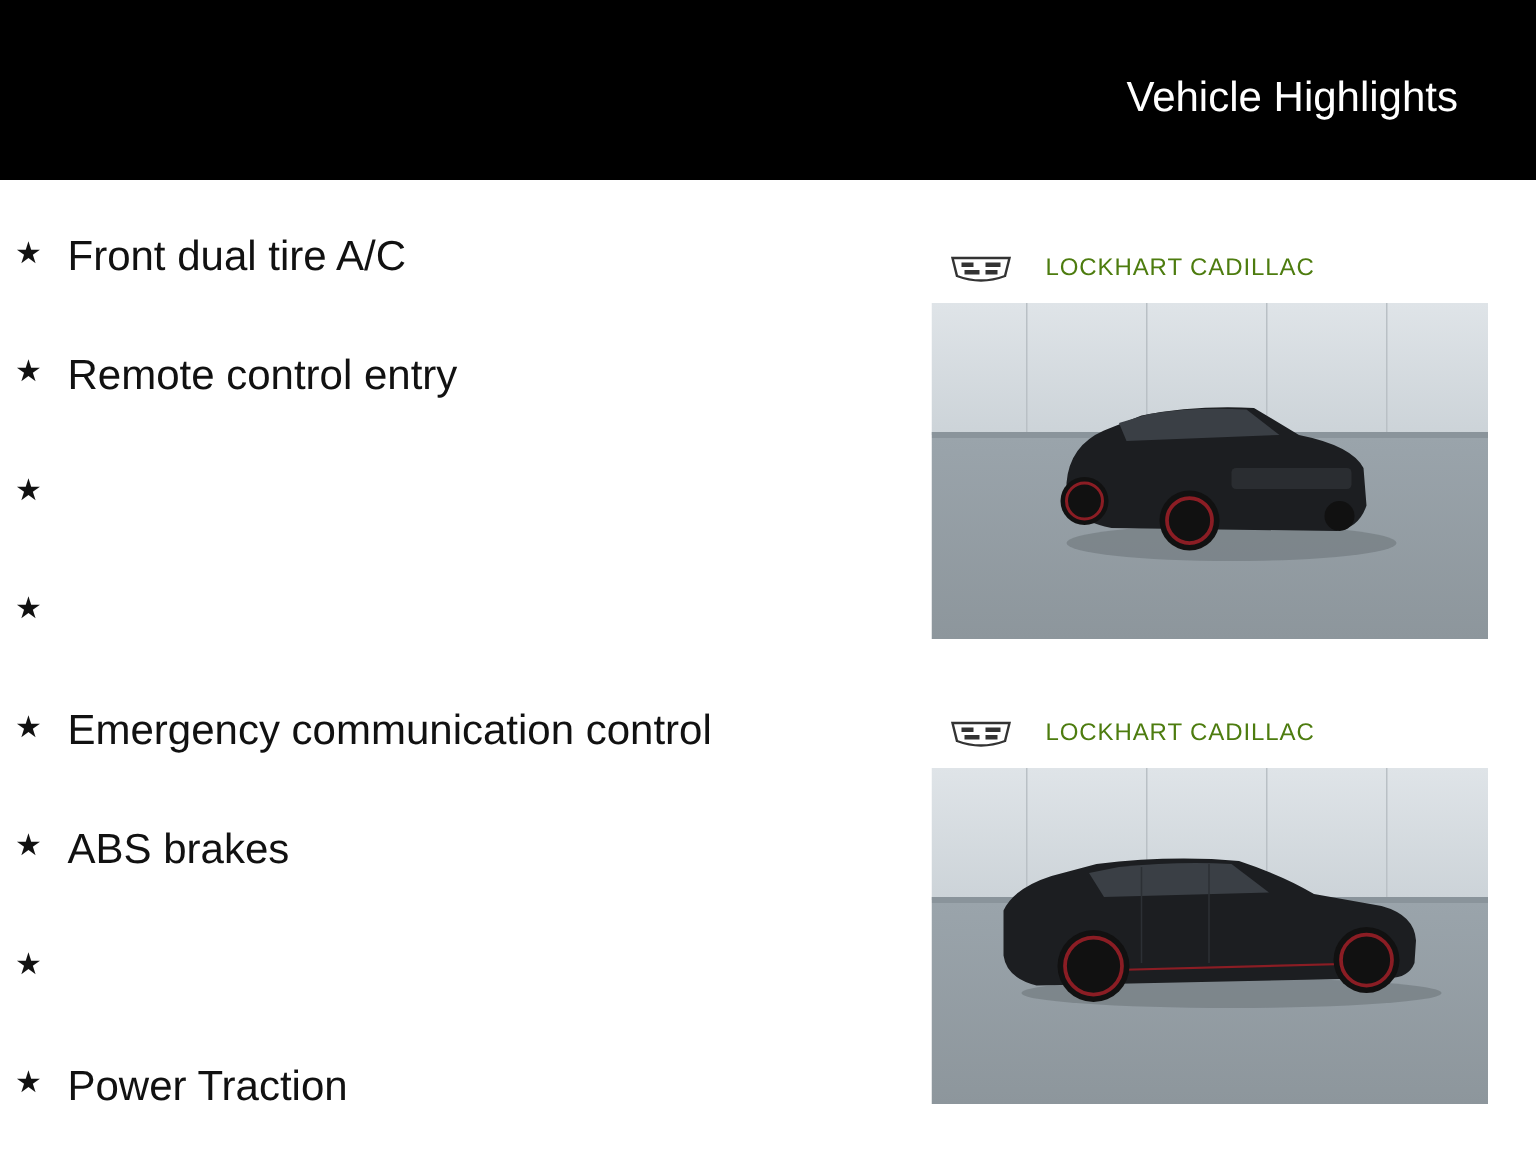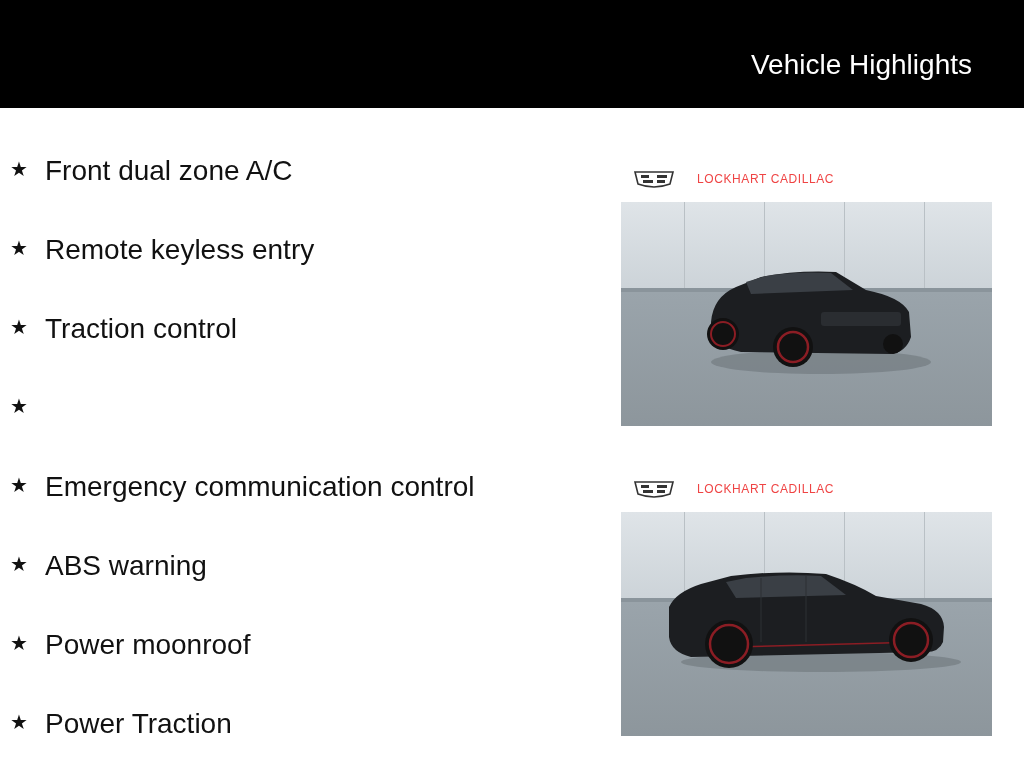--- a/index.html
+++ b/index.html
@@ -1,65 +1,63 @@
 <!DOCTYPE html>
 <html><head>
   <meta charset="utf-8">
   <style>
     html, body { margin:0; padding:0; }
     body { width:1024px; height:768px; background:#ffffff; position:relative; overflow:hidden; font-family:"Liberation Sans", sans-serif; }
-    .header { position:absolute; left:0; top:0; width:1024px; height:108px; background:#000; }
+    .header { position:absolute; left:0; top:0; width:1024px; height:120px; background:#000; }
     .header .title { position:absolute; right:52px; top:48px; color:#fff; font-size:28px; line-height:34px; }
     .features { position:absolute; left:10px; top:153px; margin:0; padding:0; list-style:none; }
     .features li { height:79px; display:flex; align-items:flex-start; font-size:28px; color:#111; line-height:36px; }
     .features .star { width:35px; font-size:20px; line-height:32px; }
     .card { position:absolute; left:621px; width:371px; }
     .card .brand { height:46px; display:flex; align-items:center; }
     .card .crest { width:42px; height:18px; margin-left:12px; margin-right:22px; }
-    .card .brand-name { font-size:12px; letter-spacing:0.6px; color:#ef4444; }
+    .card .brand-name { font-size:16px; letter-spacing:0.6px; color:#4d7c0f; }
     .photo { width:371px; height:224px; position:relative; overflow:hidden; }
     .wall { position:absolute; left:0; top:0; width:100%; height:88px; background:linear-gradient(#dfe4e8,#ccd3d8); }
     .wall-line { position:absolute; top:0; width:1px; height:88px; background:#b9c0c5; }
     .curb { position:absolute; left:0; top:86px; width:100%; height:4px; background:#8a949b; }
     .ground { position:absolute; left:0; top:90px; width:100%; height:134px; background:linear-gradient(#9aa4ab,#8d969c); }
   </style>
 </head>
 <body>
 
 <div class="header">
   <div class="title">Vehicle Highlights</div>
 </div>
 
 <ul class="features">
   <li>
       <span class="star">★</span>
-      <span>Front dual zone A/C</span>
+      <span>Front dual tire A/C</span>
     </li>
   <li>
       <span class="star">★</span>
-      <span>Remote keyless entry</span>
+      <span>Remote control entry</span>
     </li>
   <li>
       <span class="star">★</span>
-      <span>Traction control</span>
     </li>
   <li>
       <span class="star">★</span>
     </li>
   <li>
       <span class="star">★</span>
       <span>Emergency communication control</span>
     </li>
   <li>
       <span class="star">★</span>
-      <span>ABS warning</span>
+      <span>ABS brakes</span>
     </li>
   <li>
       <span class="star">★</span>
-      <span>Power moonroof</span>
     </li>
   <li>
       <span class="star">★</span>
       <span>Power Traction</span>
     </li>
 </ul>
 
 <div class="card" style="top:156px;">
   <div class="brand">
     <svg class="crest" viewBox="0 0 42 18">

